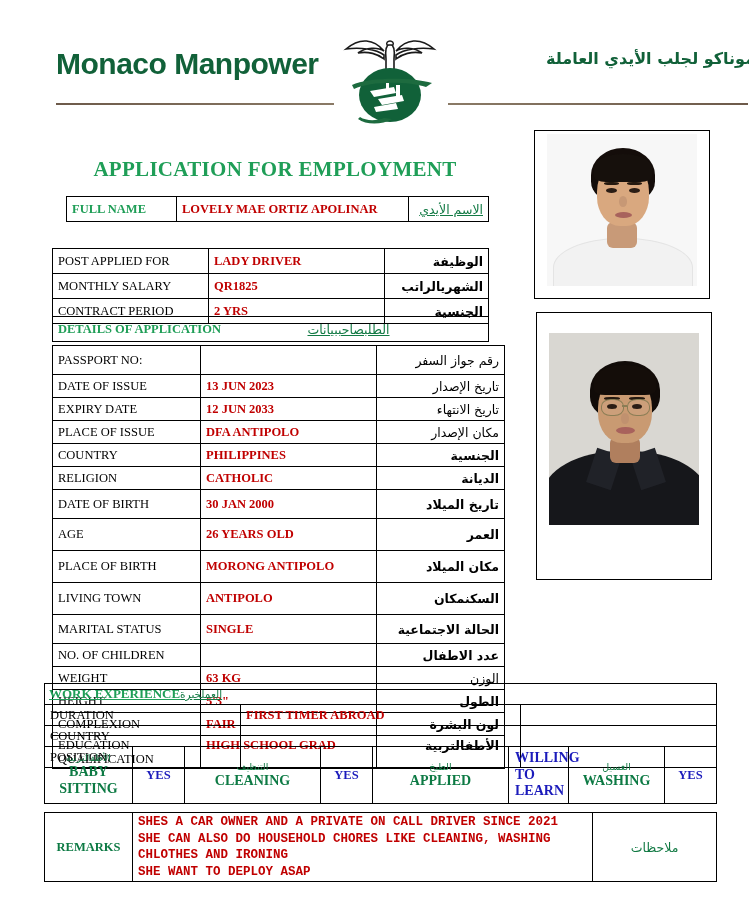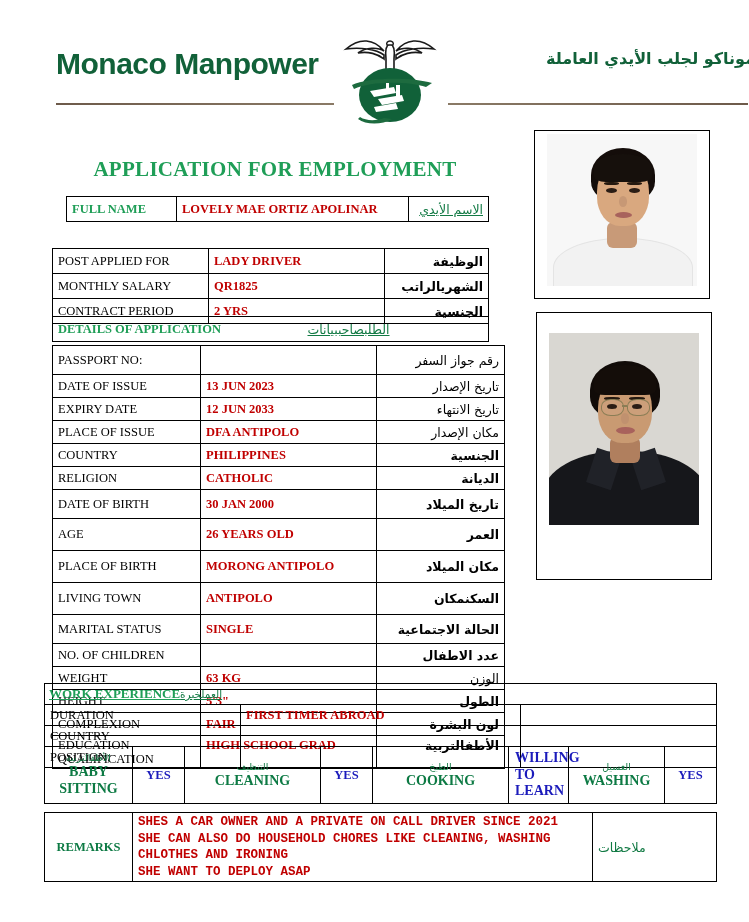--- a/index.html
+++ b/index.html
@@ -188,21 +188,21 @@
     color: #c00000;
     line-height: 1.32;
     text-align: left;
     padding: 4px 6px;
   }
   .remarks-ar {
     font-family: "DejaVu Sans", sans-serif;
     font-size: 10.5px;
     color: #127a44;
     direction: rtl;
-    text-align: left;
+    text-align: center;
   }
 
   
   .photo-frame {
     position: absolute;
     border: 1.5px solid #000;
     background: #fff;
     overflow: hidden;
   }
   #photo1 { left: 534px; top: 130px; width: 174px; height: 167px; }
@@ -453,21 +453,21 @@
       <td class="yes">YES</td>
 
       <td>
         <div class="skill-ar">التنظيف</div>
         <div class="skill-en">CLEANING</div>
       </td>
       <td class="yes">YES</td>
 
       <td>
         <div class="skill-ar">الطبخ</div>
-        <div class="skill-en">COOKING</div>
+        <div class="skill-en">APPLIED</div>
       </td>
 
       <td style="text-align:left;padding-left:6px">
         <div class="skill-en blue">WILLING TO LEARN</div>
       </td>
 
       <td>
         <div class="skill-ar">الغسيل</div>
         <div class="skill-en">WASHING</div>
       </td>

